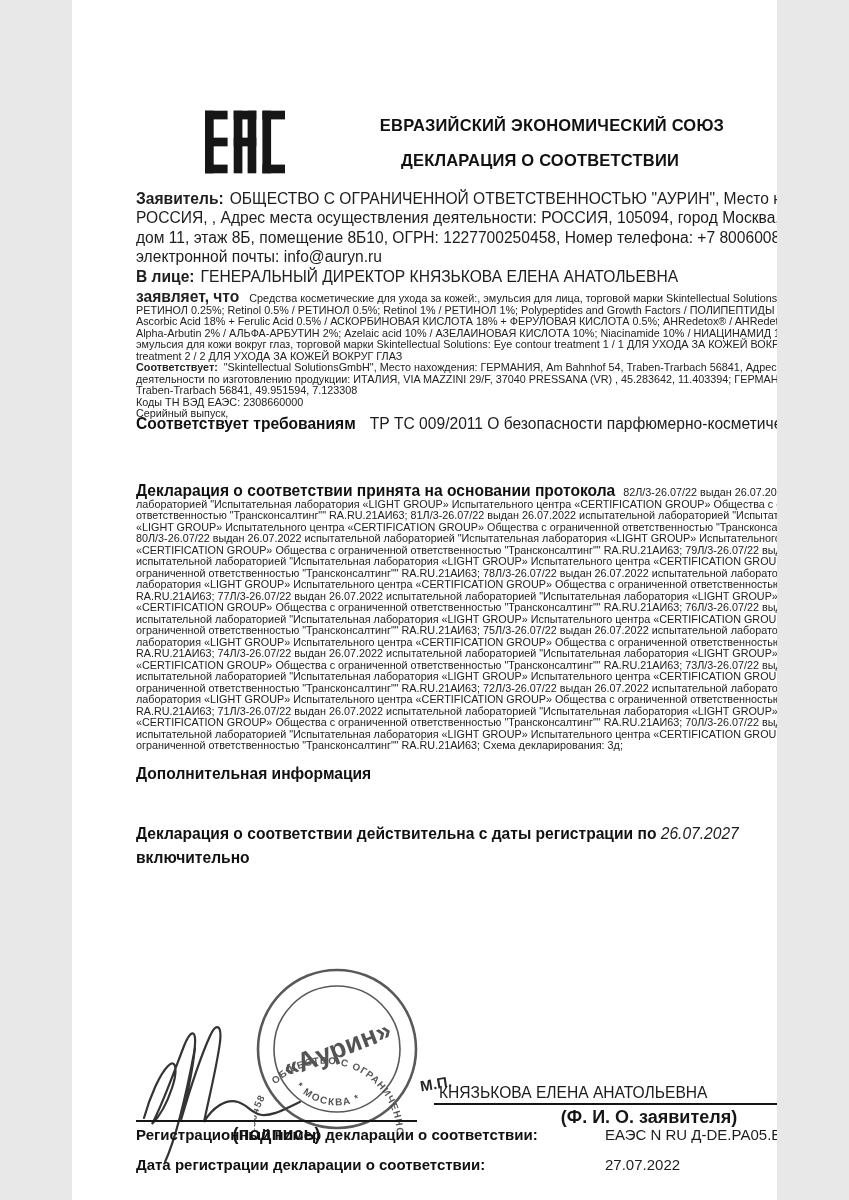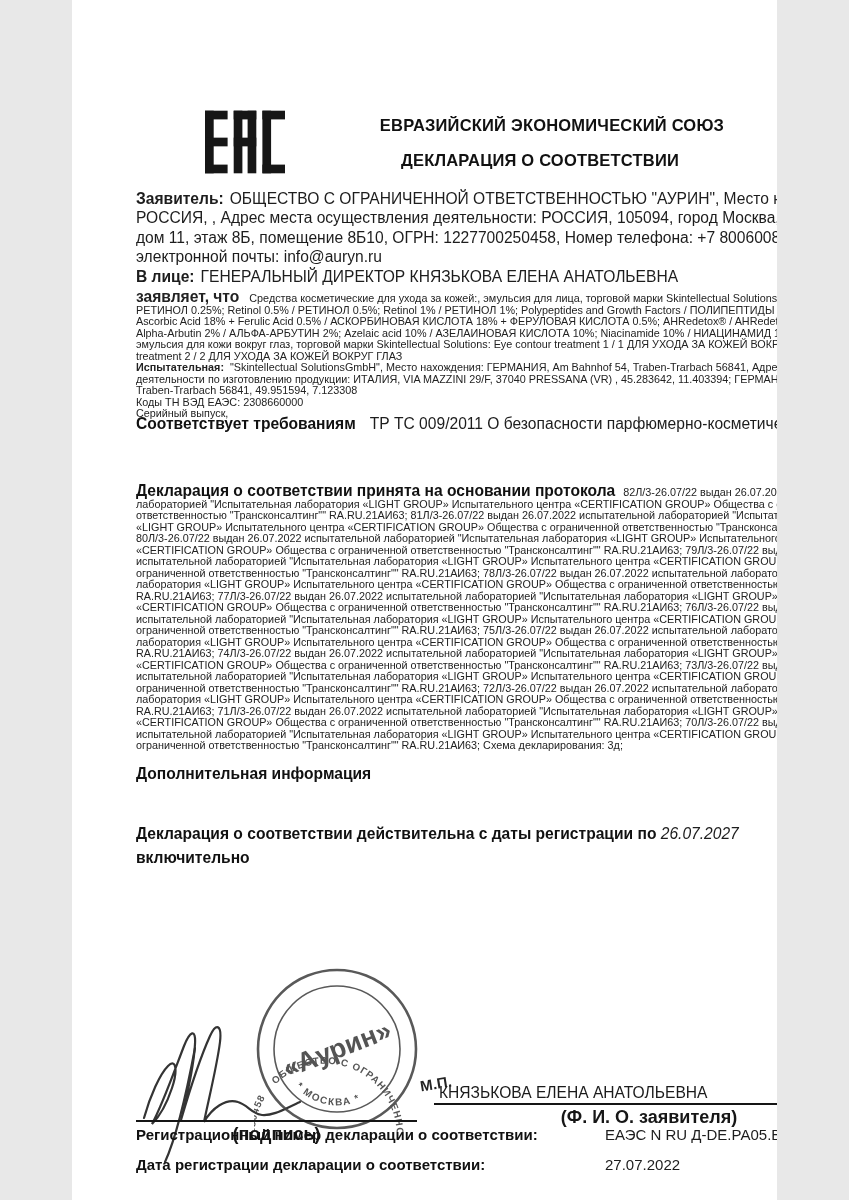--- a/index.html
+++ b/index.html
@@ -282,21 +282,21 @@
   <div class="abs title" style="left:130px;top:116px;width:700px;">ЕВРАЗИЙСКИЙ ЭКОНОМИЧЕСКИЙ СОЮЗ</div>
   <div class="abs title" style="left:118px;top:151px;width:700px;">ДЕКЛАРАЦИЯ О СООТВЕТСТВИИ</div>
 
   <div class="abs sec body-text" style="top:189px;">
     <p style="margin:0;"><span class="b label-gap">Заявитель:</span><span>ОБЩЕСТВО С ОГРАНИЧЕННОЙ ОТВЕТСТВЕННОСТЬЮ "АУРИН", Место нахождения: , РОССИЯ, , Адрес места осуществления деятельности: РОССИЯ, 105094, город Москва, улица Золотая, дом 11, этаж 8Б, помещение 8Б10, ОГРН: 1227700250458, Номер телефона: +7 8006008768, Адрес электронной почты: info@auryn.ru</span></p>
     <p style="margin:0;"><span class="b label-gap">В лице:</span><span>ГЕНЕРАЛЬНЫЙ ДИРЕКТОР КНЯЗЬКОВА ЕЛЕНА АНАТОЛЬЕВНА</span></p>
   </div>
 
   <div class="abs sec small-text" style="top:291px;">
     <p style="margin:0;"><span class="b" style="font-size:15.6px;margin-right:10px;">заявляет, что</span><span>Средства косметические для ухода за кожей:, эмульсия для лица, торговой марки Skintellectual Solutions: Retinol 0.25% / РЕТИНОЛ 0.25%; Retinol 0.5% / РЕТИНОЛ 0.5%; Retinol 1% / РЕТИНОЛ 1%; Polypeptides and Growth Factors / ПОЛИПЕПТИДЫ И ФАКТОРЫ РОСТА; Ascorbic Acid 18% + Ferulic Acid 0.5% / АСКОРБИНОВАЯ КИСЛОТА 18% + ФЕРУЛОВАЯ КИСЛОТА 0.5%; AHRedetox® / AHRedetox®; Redox / REDOX; Alpha-Arbutin 2% / АЛЬФА-АРБУТИН 2%; Azelaic acid 10% / АЗЕЛАИНОВАЯ КИСЛОТА 10%; Niacinamide 10% / НИАЦИНАМИД 10%; NMF+ / NMF+; эмульсия для кожи вокруг глаз, торговой марки Skintellectual Solutions: Eye contour treatment 1 / 1 ДЛЯ УХОДА ЗА КОЖЕЙ ВОКРУГ ГЛАЗ; Eye contour treatment 2 / 2 ДЛЯ УХОДА ЗА КОЖЕЙ ВОКРУГ ГЛАЗ</span></p>
-    <p style="margin:0;"><span class="b label-gap">Испытательная:</span><span>"Skintellectual SolutionsGmbH", Место нахождения: ГЕРМАНИЯ, Am Bahnhof 54, Traben-Trarbach 56841, Адрес места осуществления деятельности по изготовлению продукции: ИТАЛИЯ, VIA MAZZINI 29/F, 37040 PRESSANA (VR) , 45.283642, 11.403394; ГЕРМАНИЯ, Am Bahnhof 54, Traben-Trarbach 56841, 49.951594, 7.123308</span></p>
+    <p style="margin:0;"><span class="b label-gap">Соответствует:</span><span>"Skintellectual SolutionsGmbH", Место нахождения: ГЕРМАНИЯ, Am Bahnhof 54, Traben-Trarbach 56841, Адрес места осуществления деятельности по изготовлению продукции: ИТАЛИЯ, VIA MAZZINI 29/F, 37040 PRESSANA (VR) , 45.283642, 11.403394; ГЕРМАНИЯ, Am Bahnhof 54, Traben-Trarbach 56841, 49.951594, 7.123308</span></p>
     <p style="margin:0;">Коды ТН ВЭД ЕАЭС: 2308660000</p>
     <p style="margin:0;">Серийный выпуск,</p>
   </div>
 
   <div class="abs sec body-text" style="top:413px;line-height:21px;"><span class="b" style="margin-right:14px;color:#111;">Соответствует требованиям</span><span>ТР ТС 009/2011 О безопасности парфюмерно-косметической продукции</span></div>
 
   <div class="abs sec small-text" style="top:485px;"><span class="b" style="font-size:15.6px;margin-right:8px;color:#111;">Декларация о соответствии принята на основании протокола</span><span>82Л/3-26.07/22 выдан 26.07.2022 испытательной лабораторией "Испытательная лаборатория «LIGHT GROUP» Испытательного центра «CERTIFICATION GROUP» Общества с ограниченной ответственностью "Трансконсалтинг"" RA.RU.21АИ63; 81Л/3-26.07/22 выдан 26.07.2022 испытательной лабораторией "Испытательная лаборатория «LIGHT GROUP» Испытательного центра «CERTIFICATION GROUP» Общества с ограниченной ответственностью "Трансконсалтинг"" RA.RU.21АИ63; 80Л/3-26.07/22 выдан 26.07.2022 испытательной лабораторией "Испытательная лаборатория «LIGHT GROUP» Испытательного центра «CERTIFICATION GROUP» Общества с ограниченной ответственностью "Трансконсалтинг"" RA.RU.21АИ63; 79Л/3-26.07/22 выдан 26.07.2022 испытательной лабораторией "Испытательная лаборатория «LIGHT GROUP» Испытательного центра «CERTIFICATION GROUP» Общества с ограниченной ответственностью "Трансконсалтинг"" RA.RU.21АИ63; 78Л/3-26.07/22 выдан 26.07.2022 испытательной лабораторией "Испытательная лаборатория «LIGHT GROUP» Испытательного центра «CERTIFICATION GROUP» Общества с ограниченной ответственностью "Трансконсалтинг"" RA.RU.21АИ63; 77Л/3-26.07/22 выдан 26.07.2022 испытательной лабораторией "Испытательная лаборатория «LIGHT GROUP» Испытательного центра «CERTIFICATION GROUP» Общества с ограниченной ответственностью "Трансконсалтинг"" RA.RU.21АИ63; 76Л/3-26.07/22 выдан 26.07.2022 испытательной лабораторией "Испытательная лаборатория «LIGHT GROUP» Испытательного центра «CERTIFICATION GROUP» Общества с ограниченной ответственностью "Трансконсалтинг"" RA.RU.21АИ63; 75Л/3-26.07/22 выдан 26.07.2022 испытательной лабораторией "Испытательная лаборатория «LIGHT GROUP» Испытательного центра «CERTIFICATION GROUP» Общества с ограниченной ответственностью "Трансконсалтинг"" RA.RU.21АИ63; 74Л/3-26.07/22 выдан 26.07.2022 испытательной лабораторией "Испытательная лаборатория «LIGHT GROUP» Испытательного центра «CERTIFICATION GROUP» Общества с ограниченной ответственностью "Трансконсалтинг"" RA.RU.21АИ63; 73Л/3-26.07/22 выдан 26.07.2022 испытательной лабораторией "Испытательная лаборатория «LIGHT GROUP» Испытательного центра «CERTIFICATION GROUP» Общества с ограниченной ответственностью "Трансконсалтинг"" RA.RU.21АИ63; 72Л/3-26.07/22 выдан 26.07.2022 испытательной лабораторией "Испытательная лаборатория «LIGHT GROUP» Испытательного центра «CERTIFICATION GROUP» Общества с ограниченной ответственностью "Трансконсалтинг"" RA.RU.21АИ63; 71Л/3-26.07/22 выдан 26.07.2022 испытательной лабораторией "Испытательная лаборатория «LIGHT GROUP» Испытательного центра «CERTIFICATION GROUP» Общества с ограниченной ответственностью "Трансконсалтинг"" RA.RU.21АИ63; 70Л/3-26.07/22 выдан 26.07.2022 испытательной лабораторией "Испытательная лаборатория «LIGHT GROUP» Испытательного центра «CERTIFICATION GROUP» Общества с ограниченной ответственностью "Трансконсалтинг"" RA.RU.21АИ63; Схема декларирования: 3д;</span></div>
 
   <div class="abs sec b" style="top:765px;font-size:15.6px;color:#111;">Дополнительная информация</div>
 

